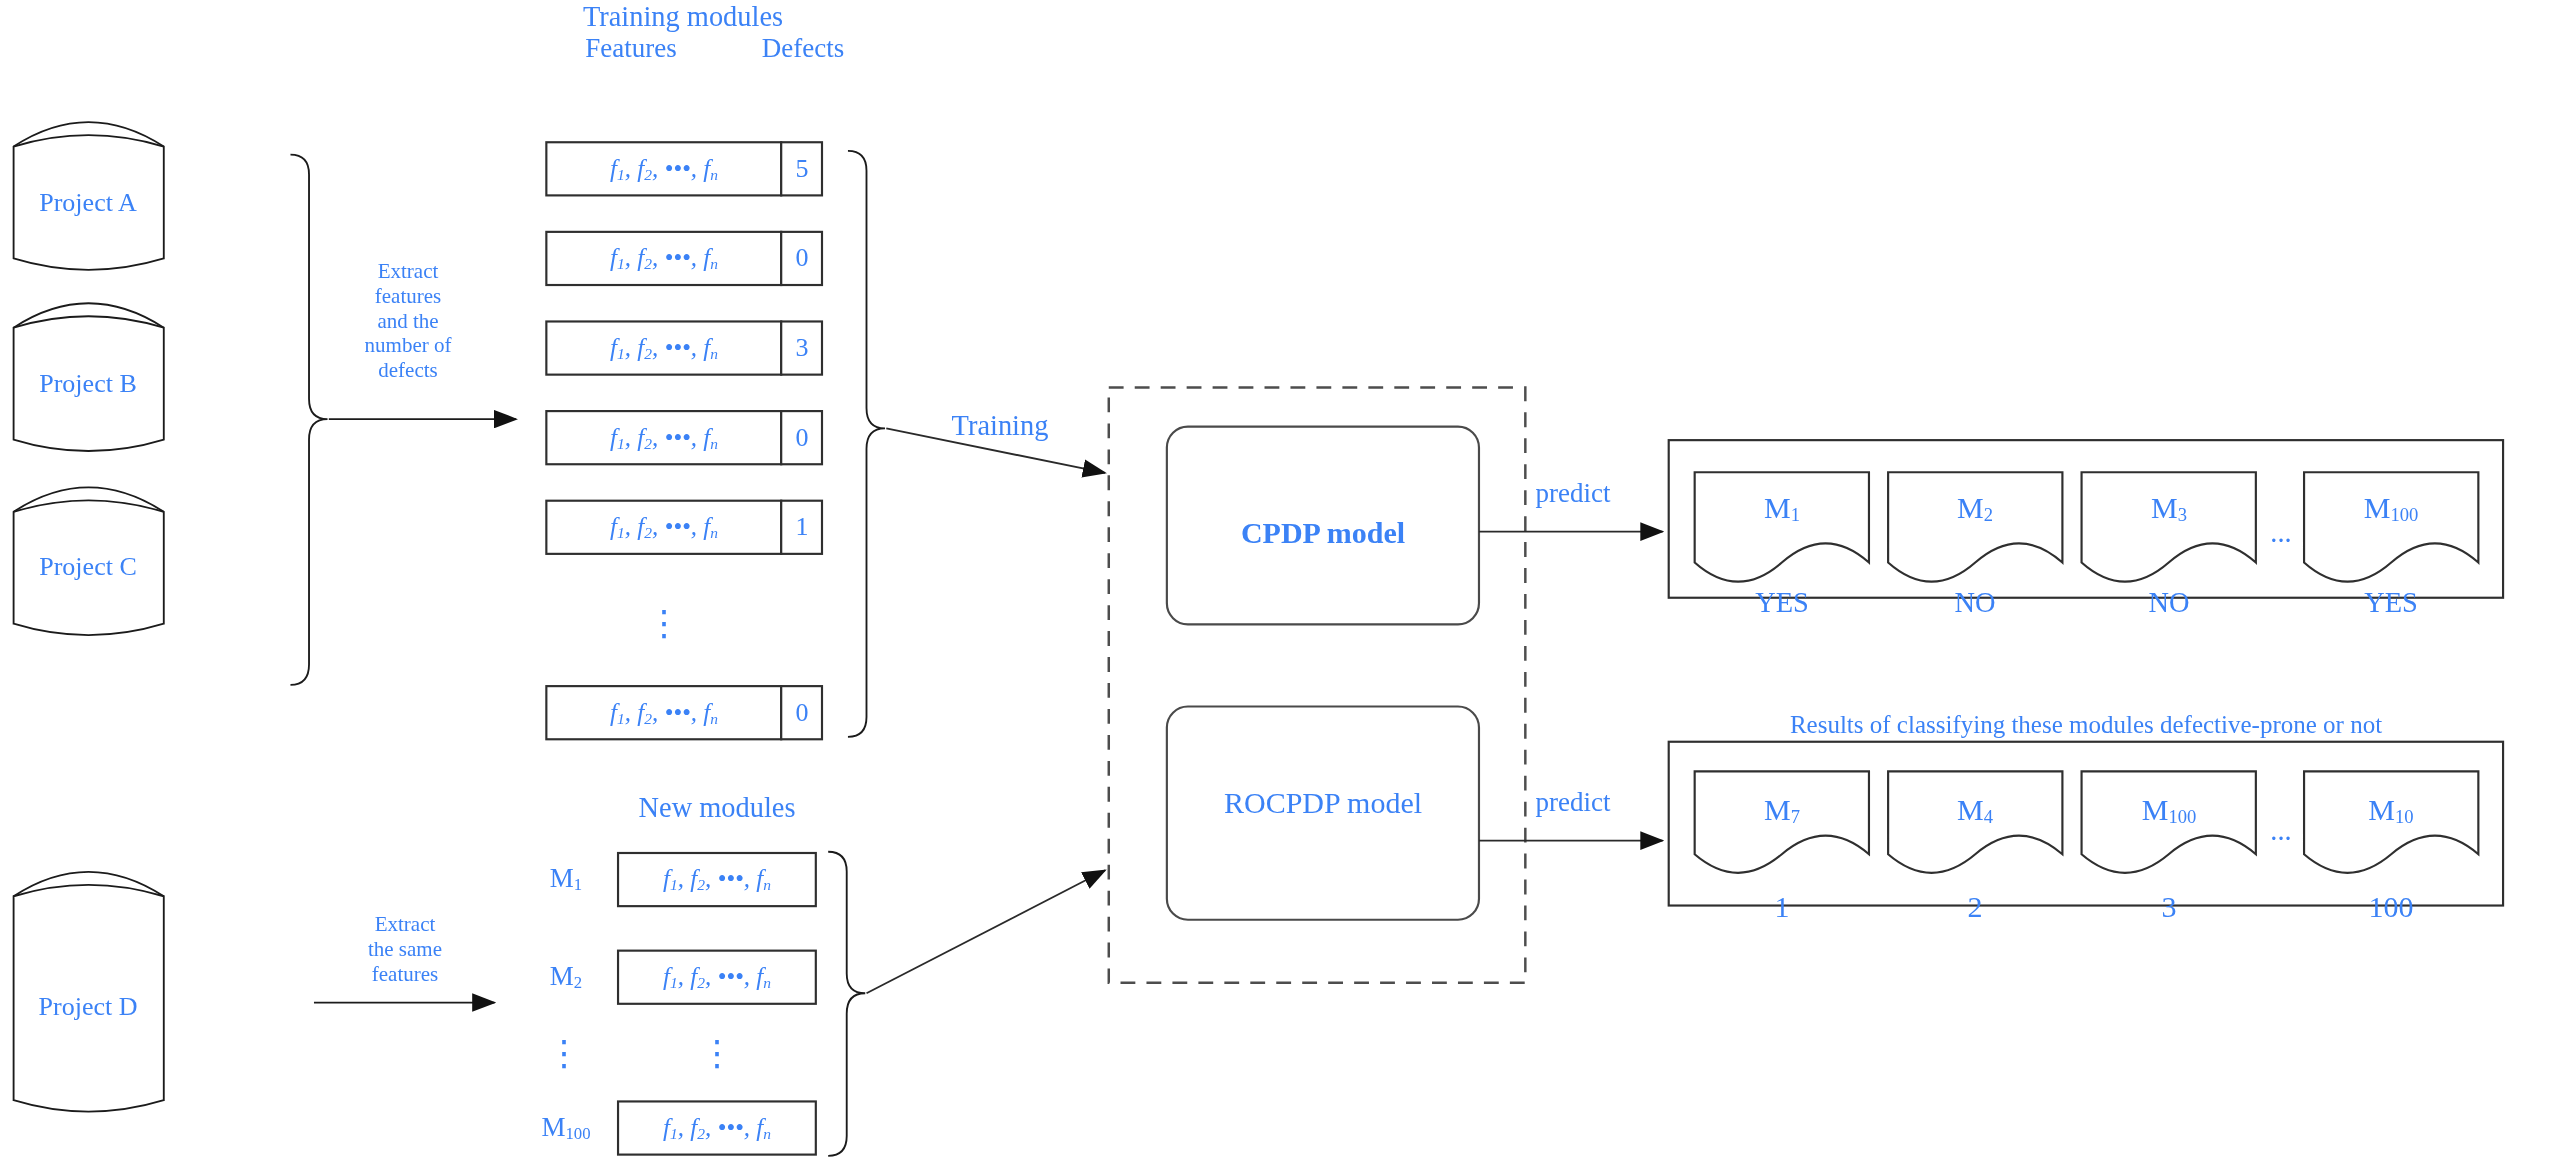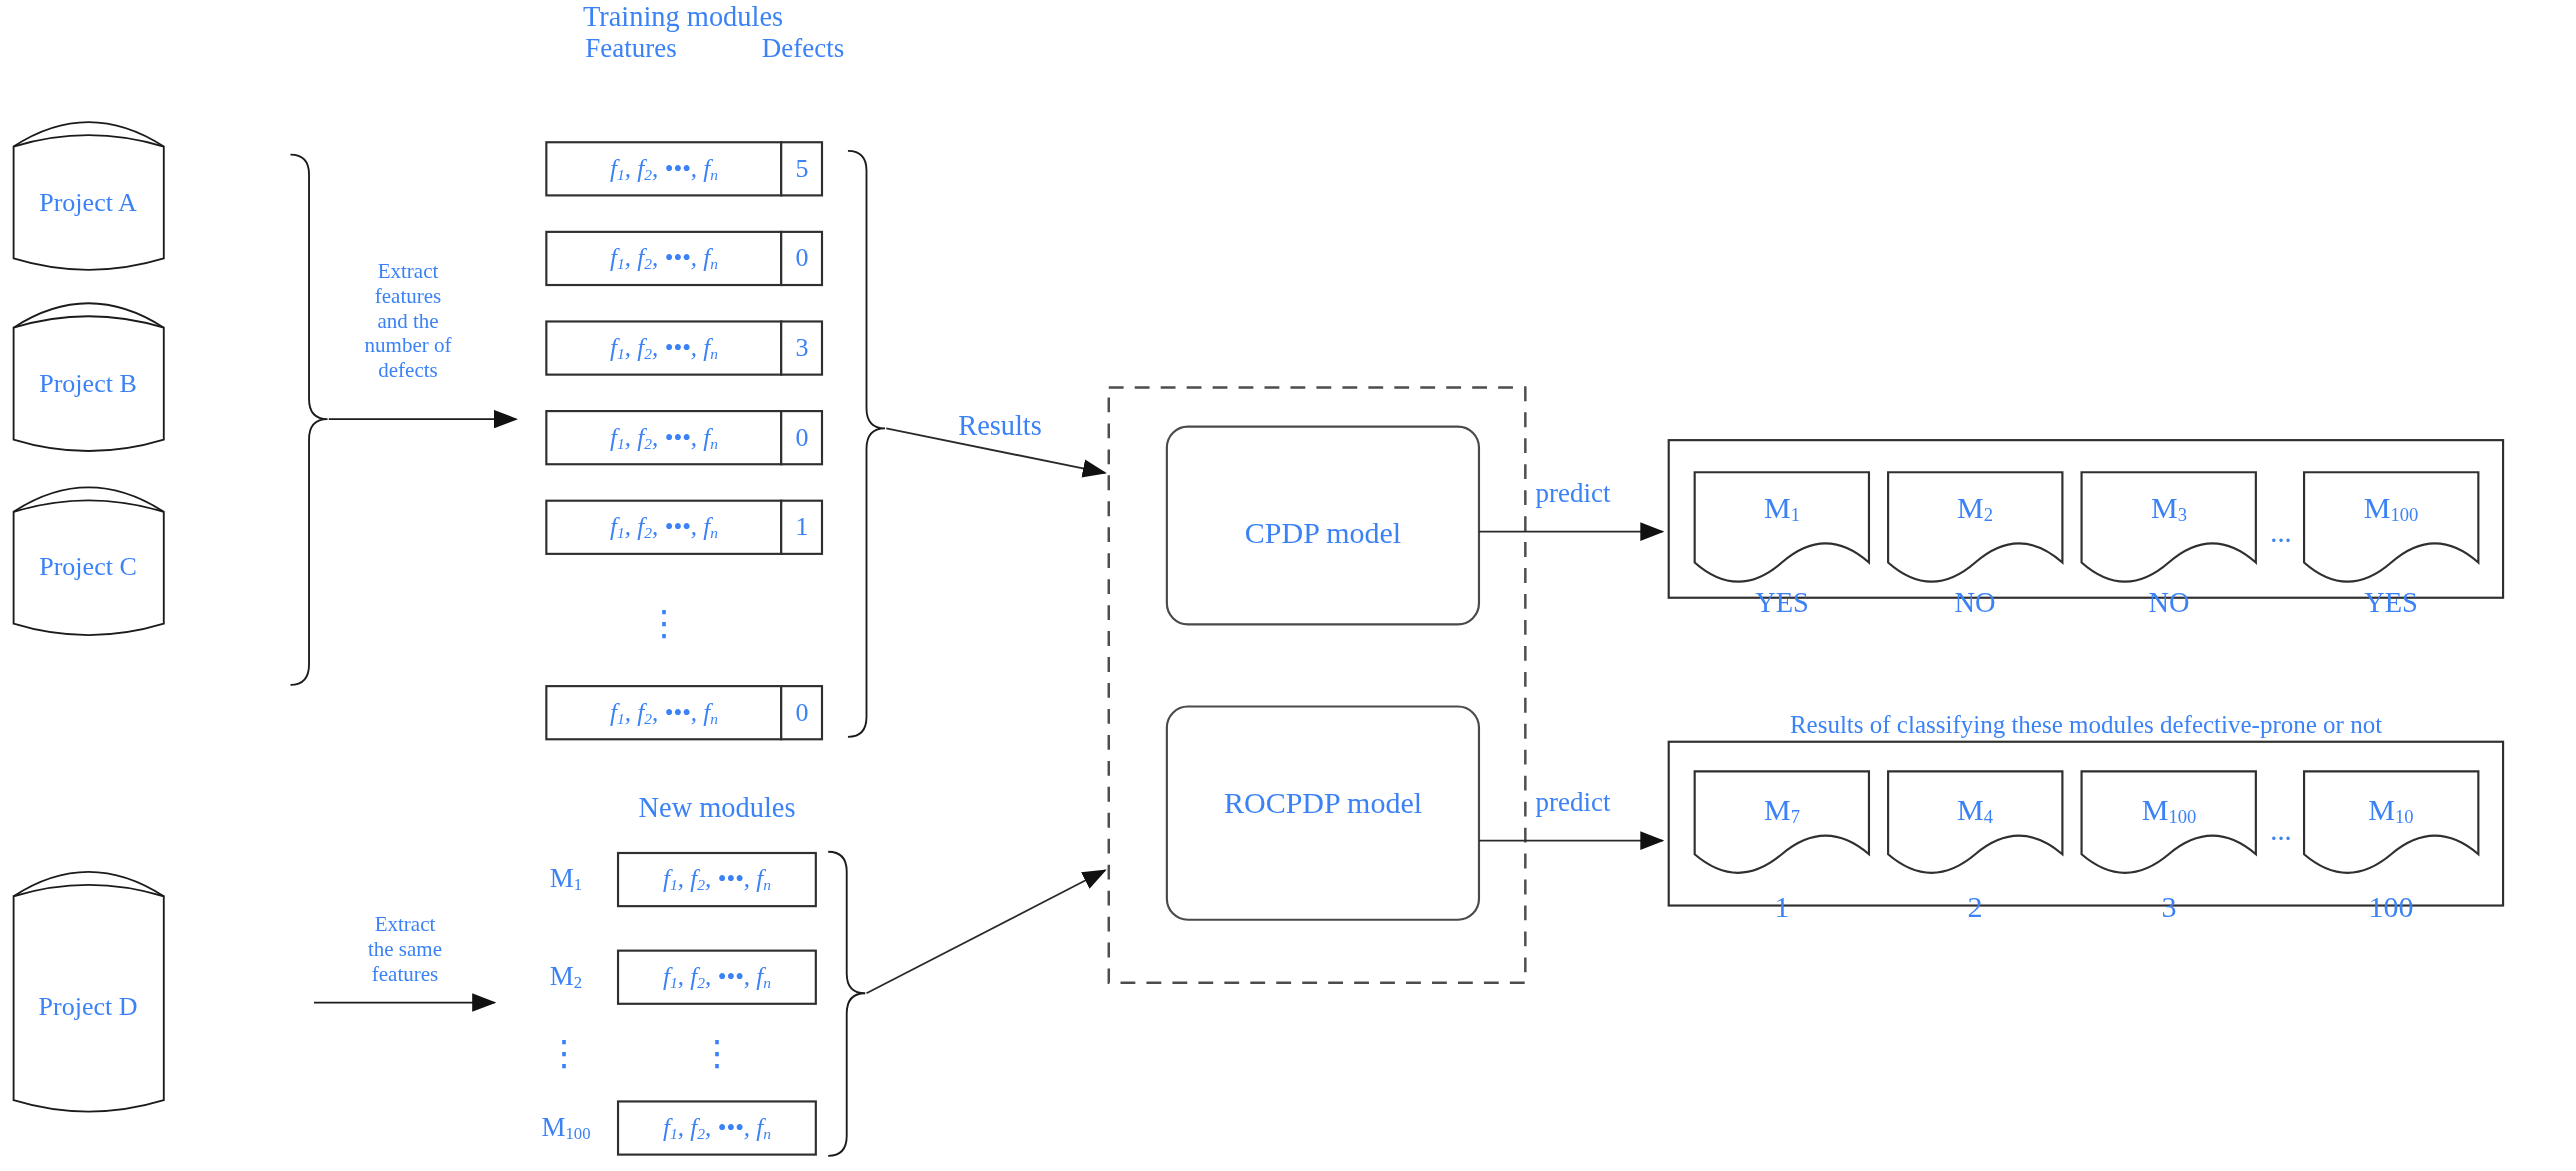--- a/index.html
+++ b/index.html
@@ -187,37 +187,37 @@
 <div class="txt c" style="left:802px;top:438px;font-size:26px;">0</div>
 
 <div class="txt c ital" style="left:664px;top:527px;font-size:25px;">f<span class="sub">1</span>, f<span class="sub">2</span>, •••, f<span class="sub">n</span></div>
 <div class="txt c" style="left:802px;top:527px;font-size:26px;">1</div>
 
 <div class="txt c vdots" style="left:664px;top:624px;font-size:35px;">⋮</div>
 
 <div class="txt c ital" style="left:664px;top:713px;font-size:25px;">f<span class="sub">1</span>, f<span class="sub">2</span>, •••, f<span class="sub">n</span></div>
 <div class="txt c" style="left:802px;top:713px;font-size:26px;">0</div>
 
-<div class="txt c" style="left:1000px;top:426px;font-size:28.4px;">Results</div>
+<div class="txt c" style="left:1000px;top:426px;font-size:28.4px;">Training</div>
 
 <div class="txt c" style="left:717px;top:808px;font-size:28.4px;">New modules</div>
 
 <div class="txt c" style="left:566px;top:879px;font-size:27px;">M<span class="sub">1</span></div>
 <div class="txt c ital" style="left:717px;top:879px;font-size:25px;">f<span class="sub">1</span>, f<span class="sub">2</span>, •••, f<span class="sub">n</span></div>
 
 <div class="txt c" style="left:566px;top:977px;font-size:27px;">M<span class="sub">2</span></div>
 <div class="txt c ital" style="left:717px;top:977px;font-size:25px;">f<span class="sub">1</span>, f<span class="sub">2</span>, •••, f<span class="sub">n</span></div>
 
 <div class="txt c vdots" style="left:564px;top:1054px;font-size:35px;">⋮</div>
 <div class="txt c vdots" style="left:717px;top:1054px;font-size:35px;">⋮</div>
 
 <div class="txt c" style="left:566px;top:1128px;font-size:27px;">M<span class="sub">100</span></div>
 <div class="txt c ital" style="left:717px;top:1128px;font-size:25px;">f<span class="sub">1</span>, f<span class="sub">2</span>, •••, f<span class="sub">n</span></div>
 
-<div class="txt c" style="left:1323px;top:533px;font-size:30px;">CPDP model</div>
+<div class="txt c" style="left:1323px;top:533px;font-size:30px;font-weight:bold;">CPDP model</div>
 <div class="txt c" style="left:1323px;top:803px;font-size:30px;">ROCPDP model</div>
 
 <div class="txt c" style="left:1573px;top:494px;font-size:27px;">predict</div>
 <div class="txt c" style="left:1573px;top:803px;font-size:27px;">predict</div>
 
 <div class="txt c" style="left:1782px;top:508px;font-size:30px;">M<span class="sub">1</span></div>
 <div class="txt c" style="left:1782px;top:603px;font-size:28.4px;">YES</div>
 
 <div class="txt c" style="left:1975px;top:508px;font-size:30px;">M<span class="sub">2</span></div>
 <div class="txt c" style="left:1975px;top:603px;font-size:28.4px;">NO</div>

